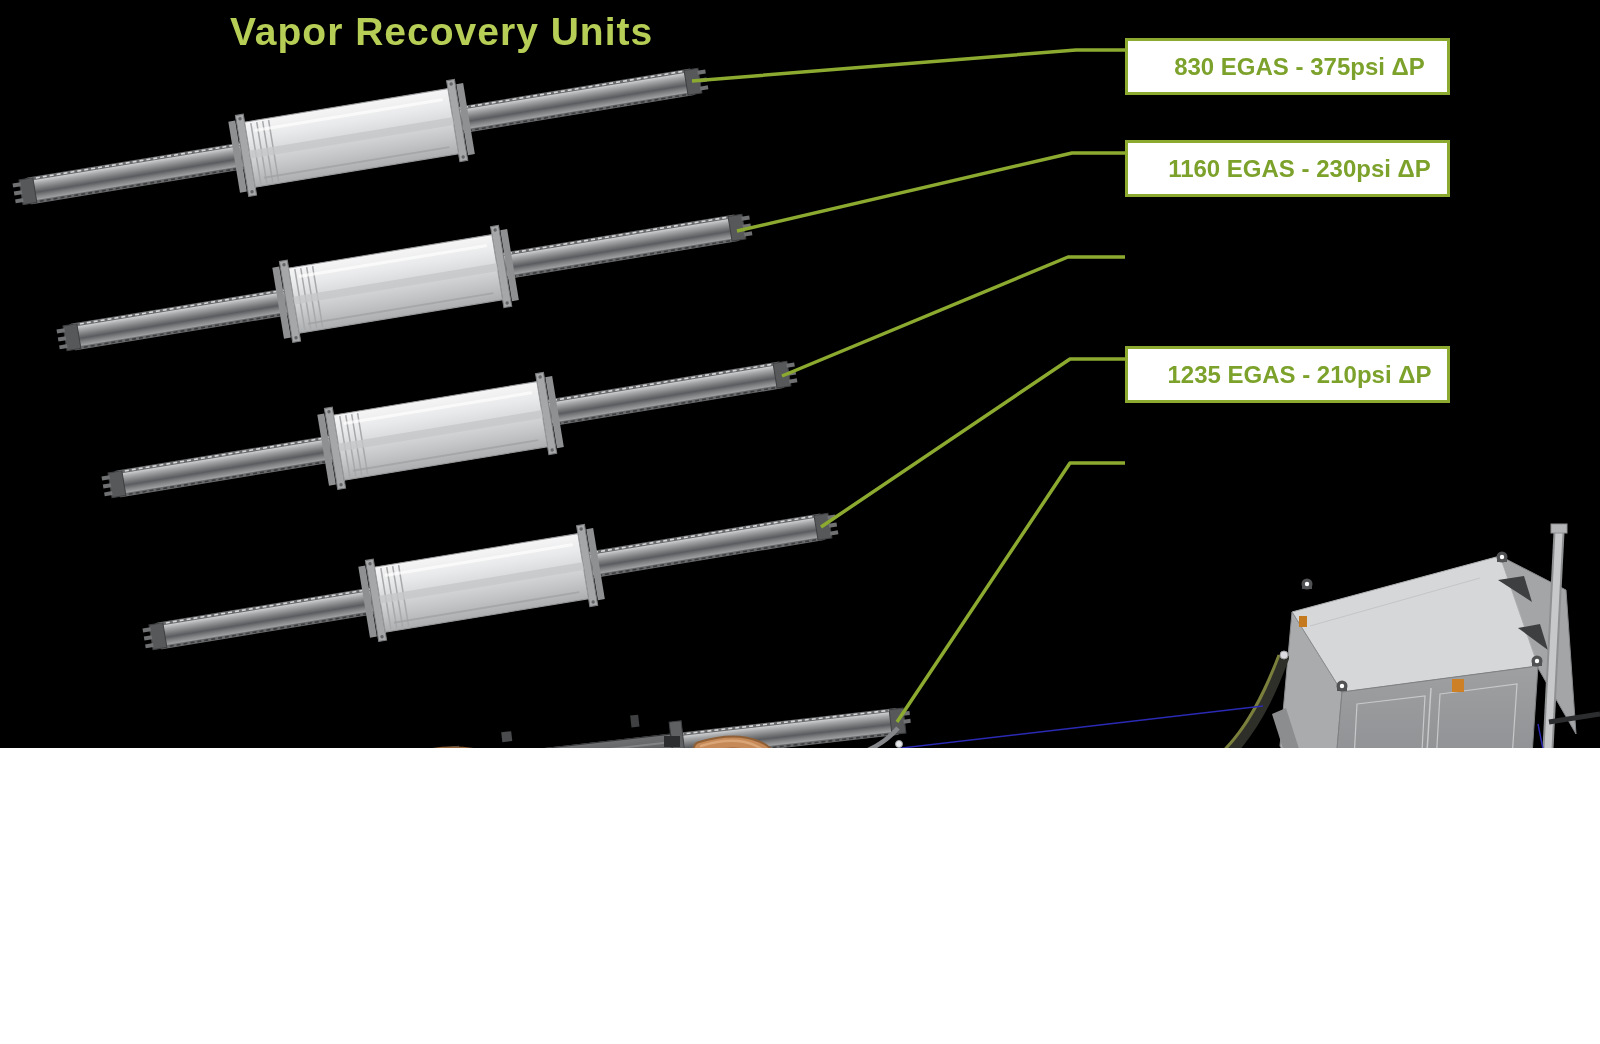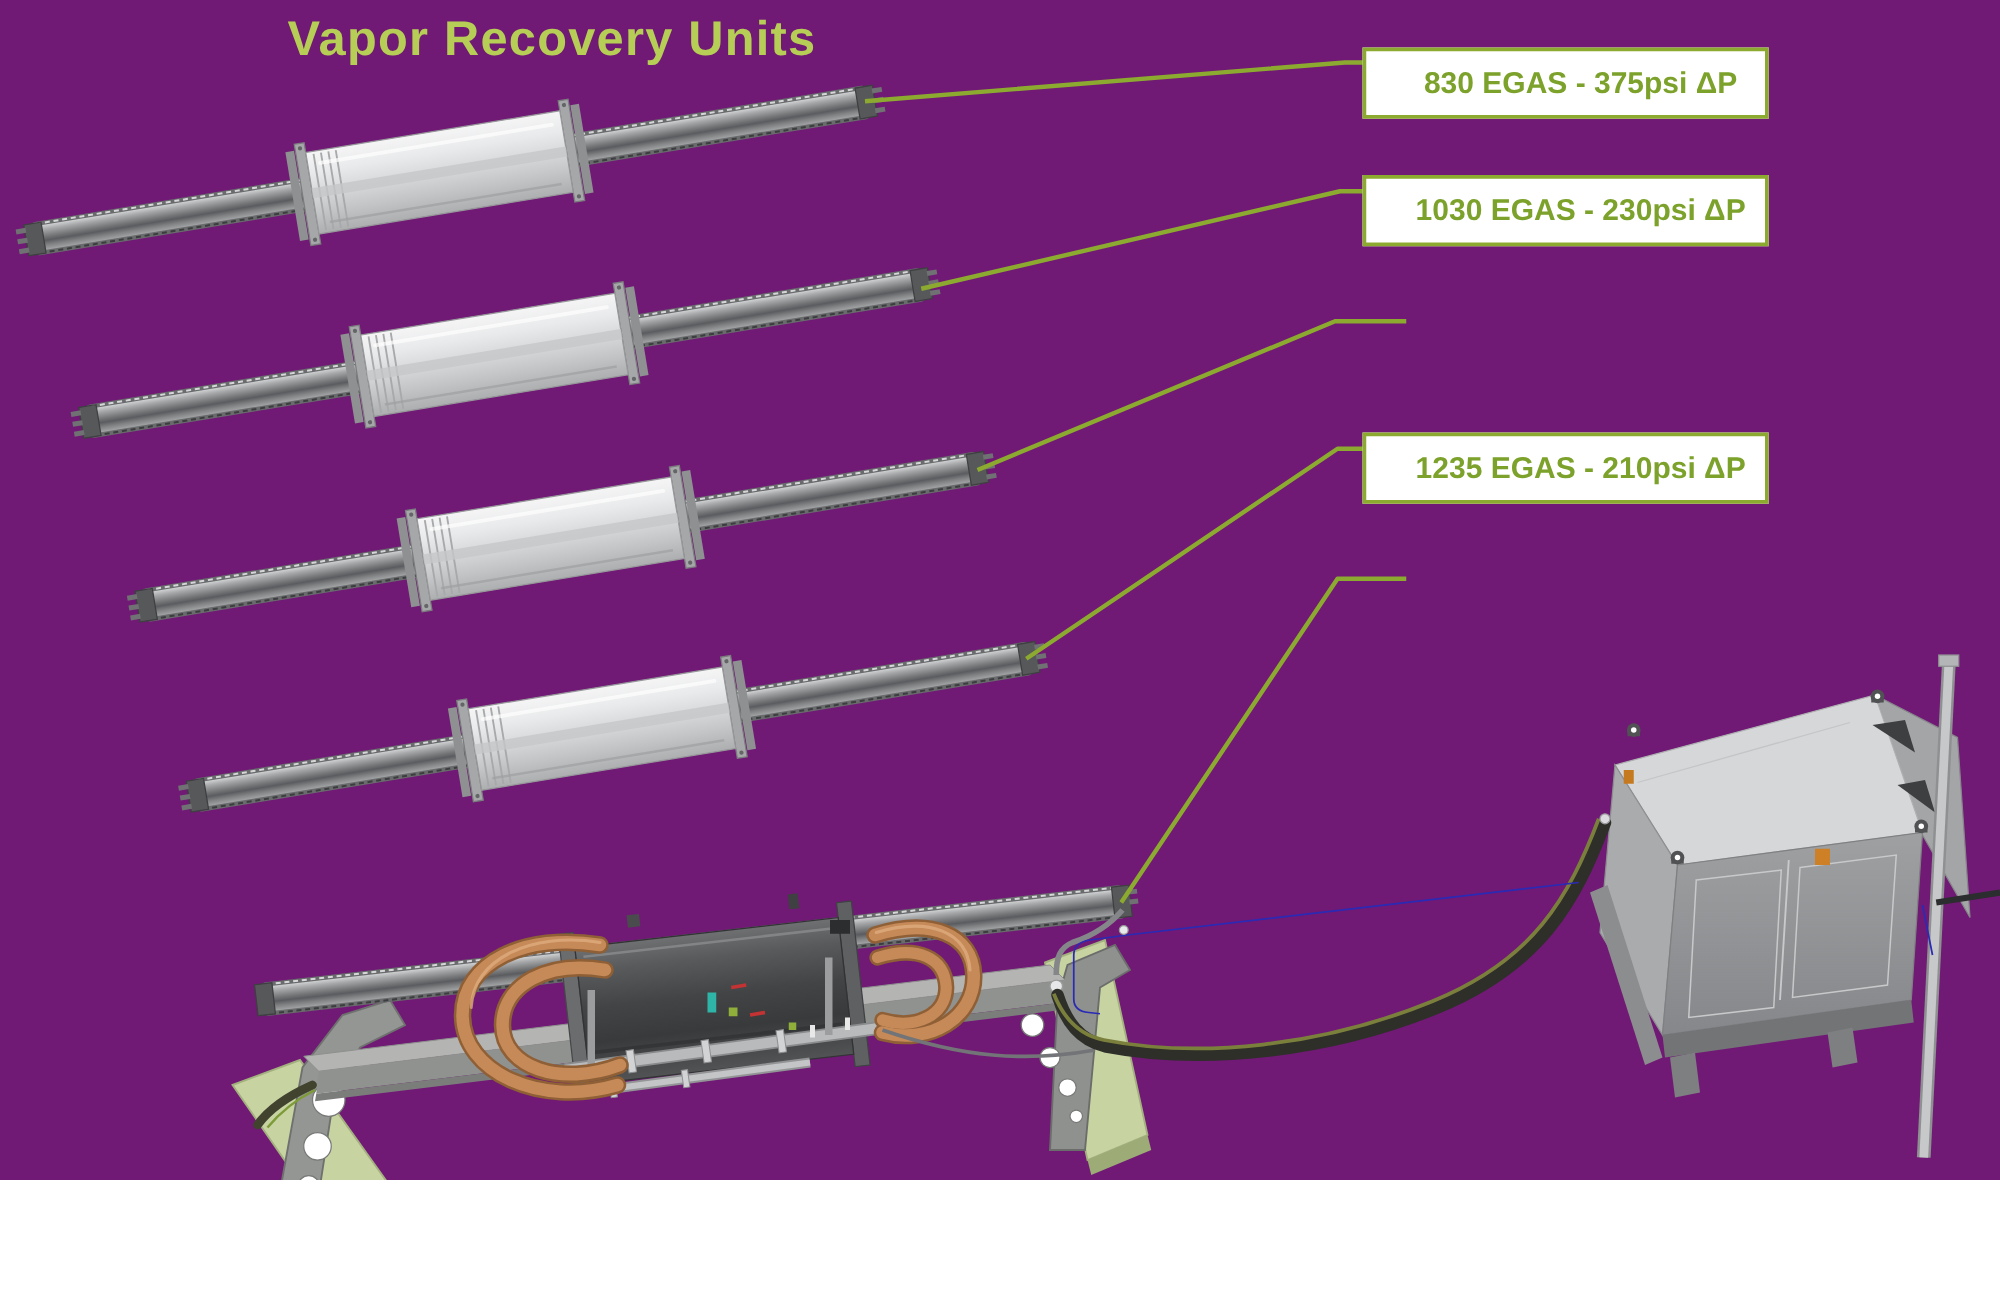--- a/index.html
+++ b/index.html
@@ -2,29 +2,29 @@
 <html style="--accent: #8caa2f; --label-text: #7ca22b; --title-green: #b6ce55;"><head>
 <meta charset="utf-8">
 <style>
   :root{
     --accent:#8caa2f;
     --label-text:#7ca22b;
     --title-green:#b6ce55;
   }
   html,body{margin:0;padding:0;background:#ffffff;}
   body{font-family:"Liberation Sans", sans-serif;}
-  #stage{position:relative;width:1600px;height:944px;background:#701a75;overflow:hidden;}
+  #stage{position:relative;width:1600px;height:748px;background:#000000;overflow:hidden;}
   #scene{position:absolute;left:0;top:0;}
   .page-title{
     position:absolute;left:230px;top:10px;width:560px;
     font-size:39px;font-weight:bold;color:var(--title-green);
     letter-spacing:1px;white-space:nowrap;
   }
   .label-box{
-    position:absolute;left:1090px;width:325px;height:57px;
+    position:absolute;left:1125px;width:325px;height:57px;
     border:3px solid var(--accent);background:#ffffff;
     display:flex;align-items:center;justify-content:center;
     font-size:24px;font-weight:bold;color:var(--label-text);
     white-space:nowrap;box-sizing:border-box;padding-left:24px;
   }
   .lb1{top:38px;} .lb2{top:140px;} .lb3{top:242px;} .lb4{top:346px;} .lb5{top:450px;}
 </style>
 </head>
 <body>
 
@@ -271,16 +271,16 @@
     <path d="M 737,231 L 1072,153 L 1125,153"></path>
     <path d="M 782,376 L 1068,257 L 1125,257"></path>
     <path d="M 821,527 L 1070,359 L 1125,359"></path>
     <path d="M 897,722 L 1070,463 L 1125,463"></path>
   </g>
 </svg>
 
 <div class="page-title">Vapor Recovery Units</div>
 
 <div class="label-box lb1">830 EGAS - 375psi ΔP</div>
-<div class="label-box lb2">1030 EGAS - 230psi ΔP</div>
+<div class="label-box lb2">1160 EGAS - 230psi ΔP</div>
 <div class="label-box lb4">1235 EGAS - 210psi ΔP</div>
 
 </div>
 
 </body></html>

